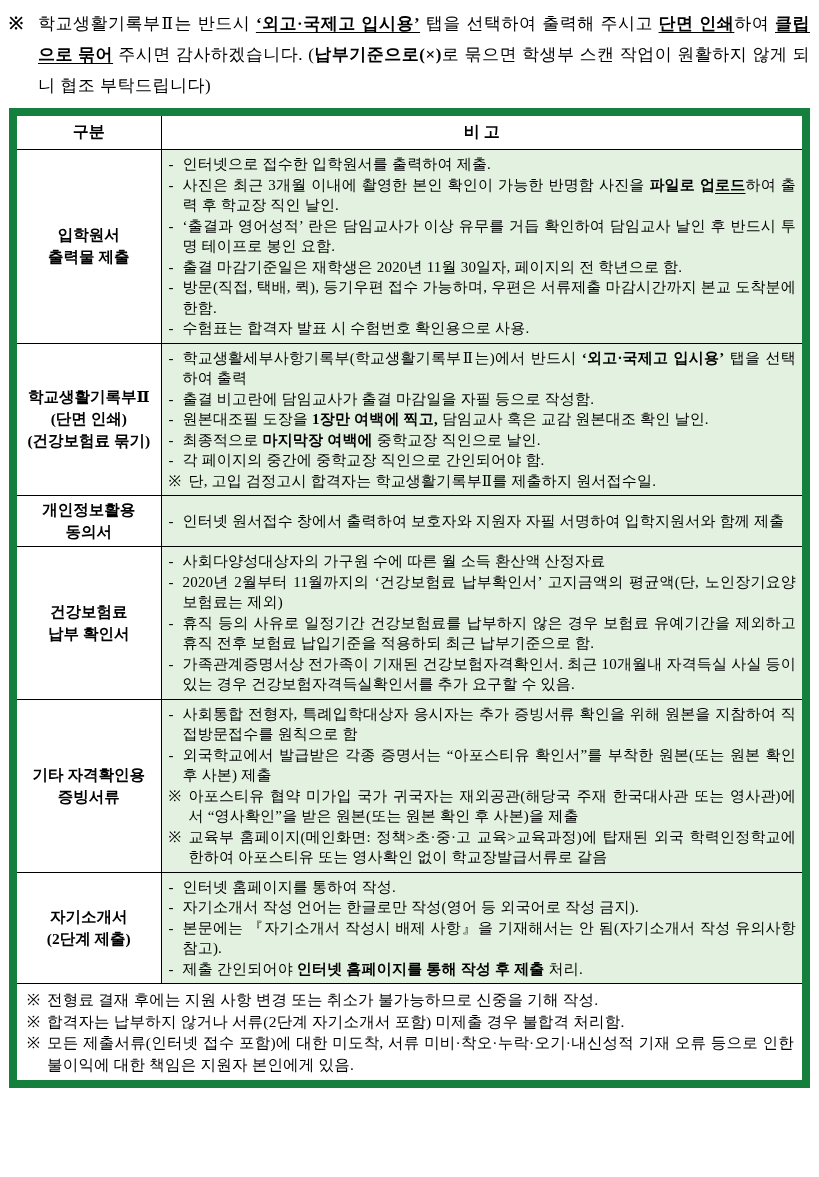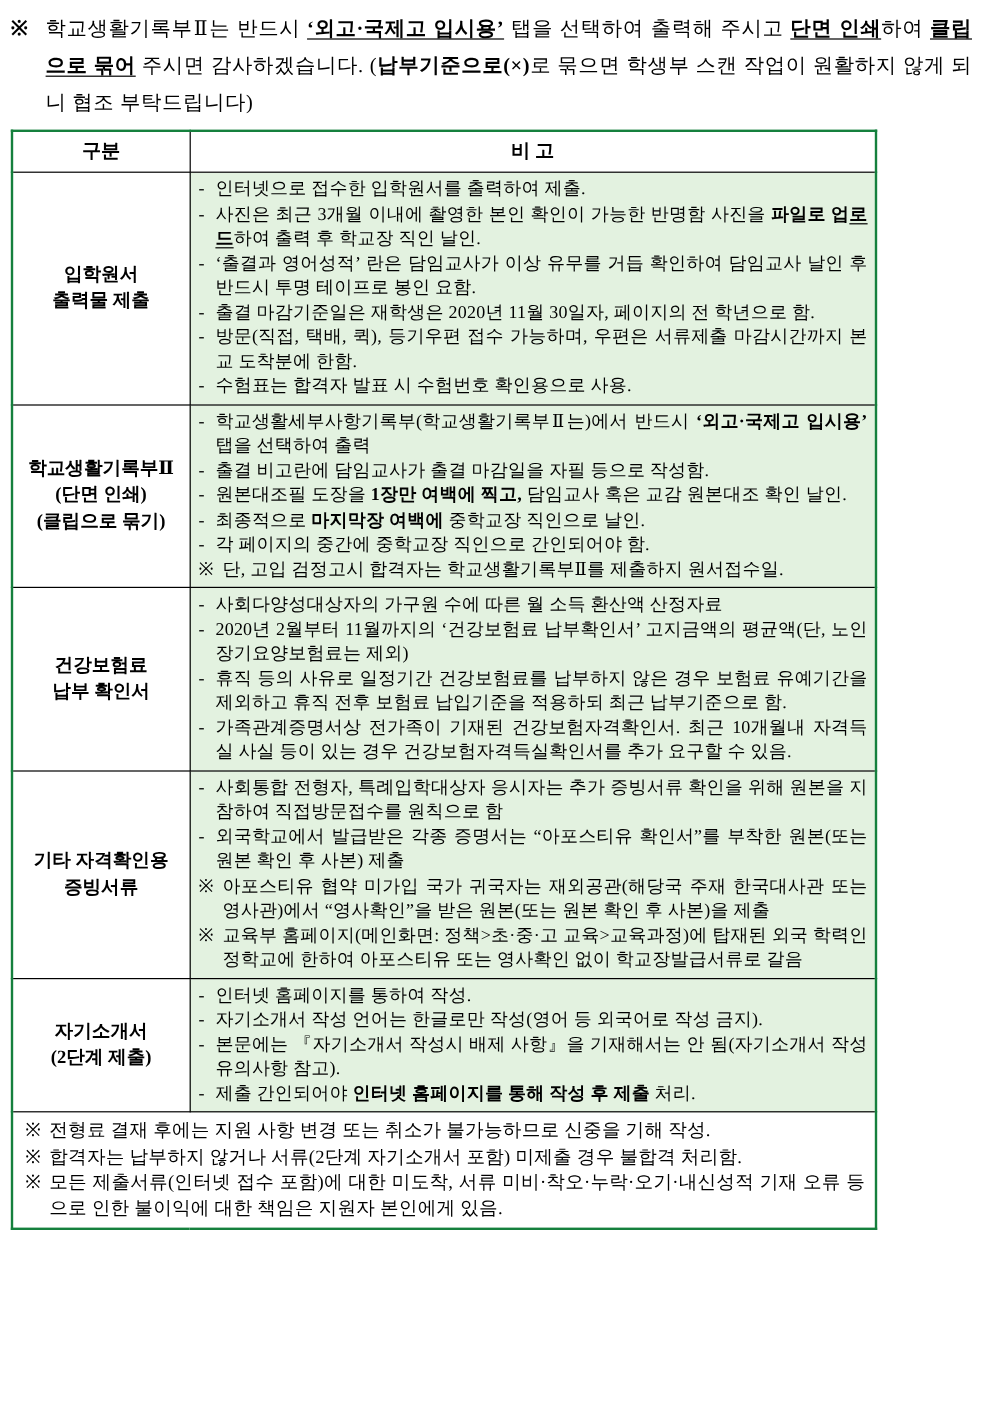--- a/index.html
+++ b/index.html
@@ -22,22 +22,22 @@
     margin: 2px 0 7px 0;
     letter-spacing: 0.5px;
   }
   .note .marker { position: absolute; left: 0; top: 0; }
   .b { font-weight: bold; }
   .u { text-decoration: underline; text-underline-offset: 3px; }
 
   
   table.doc {
     border-collapse: collapse;
-    width: 722px;
-    border: 2px solid #15803d;
+    width: 801px;
+    border: 8px solid #15803d;
     table-layout: fixed;
   }
   table.doc th, table.doc td { border: 1px solid #000; }
   thead th {
     font-size: 16px;
     font-weight: bold;
     text-align: center;
     padding: 6px 0;
     background: #ffffff;
     border-bottom: 3px double #000;
@@ -112,29 +112,38 @@
             <div class="item"><span class="mk">-</span><span>‘출결과 영어성적’ 란은 담임교사가 이상 유무를 거듭 확인하여 담임교사 날인 후 반드시 투명 테이프로 봉인 요함.</span></div>
             <div class="item"><span class="mk">-</span><span>출결 마감기준일은 재학생은 2020년 11월 30일자, 페이지의 전 학년으로 함.</span></div>
             <div class="item"><span class="mk">-</span><span>방문(직접, 택배, 퀵), 등기우편 접수 가능하며, 우편은 서류제출 마감시간까지 본교 도착분에 한함.</span></div>
             <div class="item"><span class="mk">-</span><span>수험표는 합격자 발표 시 수험번호 확인용으로 사용.</span></div>
           </td>
         </tr>
         <tr>
           <td class="label">
             <div>학교생활기록부Ⅱ</div>
             <div>(단면 인쇄)</div>
-            <div>(클립으로 묶기)</div>
+            <div>(건강보험료 묶기)</div>
           </td>
           <td class="content">
             <div class="item"><span class="mk">-</span><span>학교생활세부사항기록부(학교생활기록부Ⅱ는)에서 반드시 </span><span class="b">‘외고·국제고 입시용’</span><span> 탭을 선택하여 출력</span></div>
             <div class="item"><span class="mk">-</span><span>출결 비고란에 담임교사가 출결 마감일을 자필 등으로 작성함.</span></div>
             <div class="item"><span class="mk">-</span><span>원본대조필 도장을 </span><span class="b">1장만 여백에 찍고,</span><span> 담임교사 혹은 교감 원본대조 확인 날인.</span></div>
             <div class="item"><span class="mk">-</span><span>최종적으로 </span><span class="b">마지막장 여백에</span><span> 중학교장 직인으로 날인.</span></div>
             <div class="item"><span class="mk">-</span><span>각 페이지의 중간에 중학교장 직인으로 간인되어야 함.</span></div>
             <div class="item x"><span class="mk">※</span><span>단, 고입 검정고시 합격자는 학교생활기록부Ⅱ를 제출하지 원서접수일.</span></div>
+          </td>
+        </tr>
+        <tr>
+          <td class="label">
+            <div>개인정보활용</div>
+            <div>동의서</div>
+          </td>
+          <td class="content">
+            <div class="item"><span class="mk">-</span><span>인터넷 원서접수 창에서 출력하여 보호자와 지원자 자필 서명하여 입학지원서와 함께 제출</span></div>
           </td>
         </tr>
         <tr>
           <td class="label">
             <div>건강보험료</div>
             <div>납부 확인서</div>
           </td>
           <td class="content">
             <div class="item"><span class="mk">-</span><span>사회다양성대상자의 가구원 수에 따른 월 소득 환산액 산정자료</span></div>
             <div class="item"><span class="mk">-</span><span>2020년 2월부터 11월까지의 ‘건강보험료 납부확인서’ 고지금액의 평균액(단, 노인장기요양보험료는 제외)</span></div>

